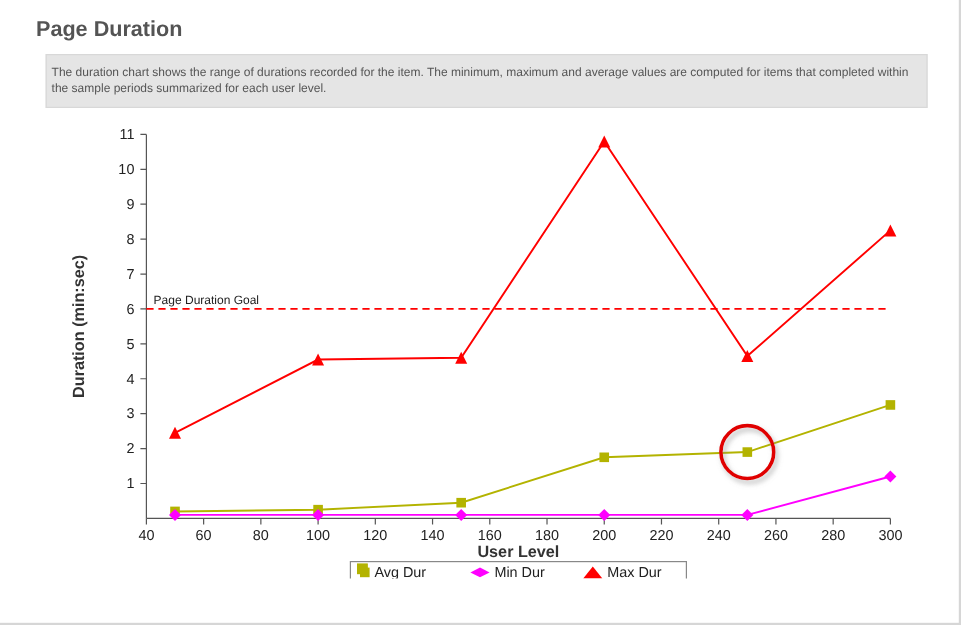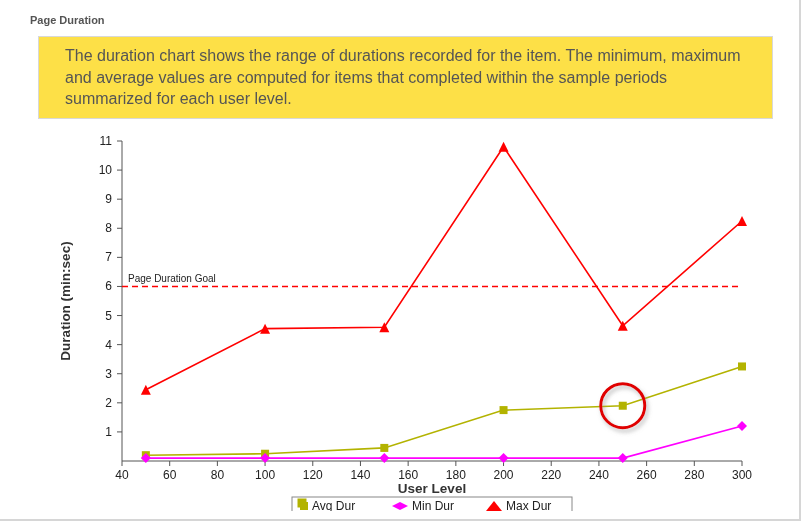--- a/index.html
+++ b/index.html
@@ -12,32 +12,32 @@
     width: 801px;
     height: 521px;
     background: #ffffff;
     position: relative;
     box-sizing: border-box;
     padding: 8px 12px 12px 12px;
     border-right: 2px solid #d6d6d6;
     border-bottom: 2px solid #d6d6d6;
   }
   .title {
-    font-size: 11px;
+    font-size: 18px;
     font-weight: bold;
     color: #545454;
     margin: 6px 0 10px 18px;
   }
   .desc-box {
     border: 1px solid #d8d8d8;
-    background: #fde047;
+    background: #e5e5e5;
     color: #555;
-    font-size: 16px;
+    font-size: 10px;
     line-height: 1.35;
-    padding: 8px 26px;
+    padding: 8px 4px;
     margin: 0 14px 12px 26px;
   }
   .chart-wrap {
     position: relative;
     width: 760px;
     height: 380px;
     margin-left: 10px;
   }
   .chart-svg {
     position: absolute;

